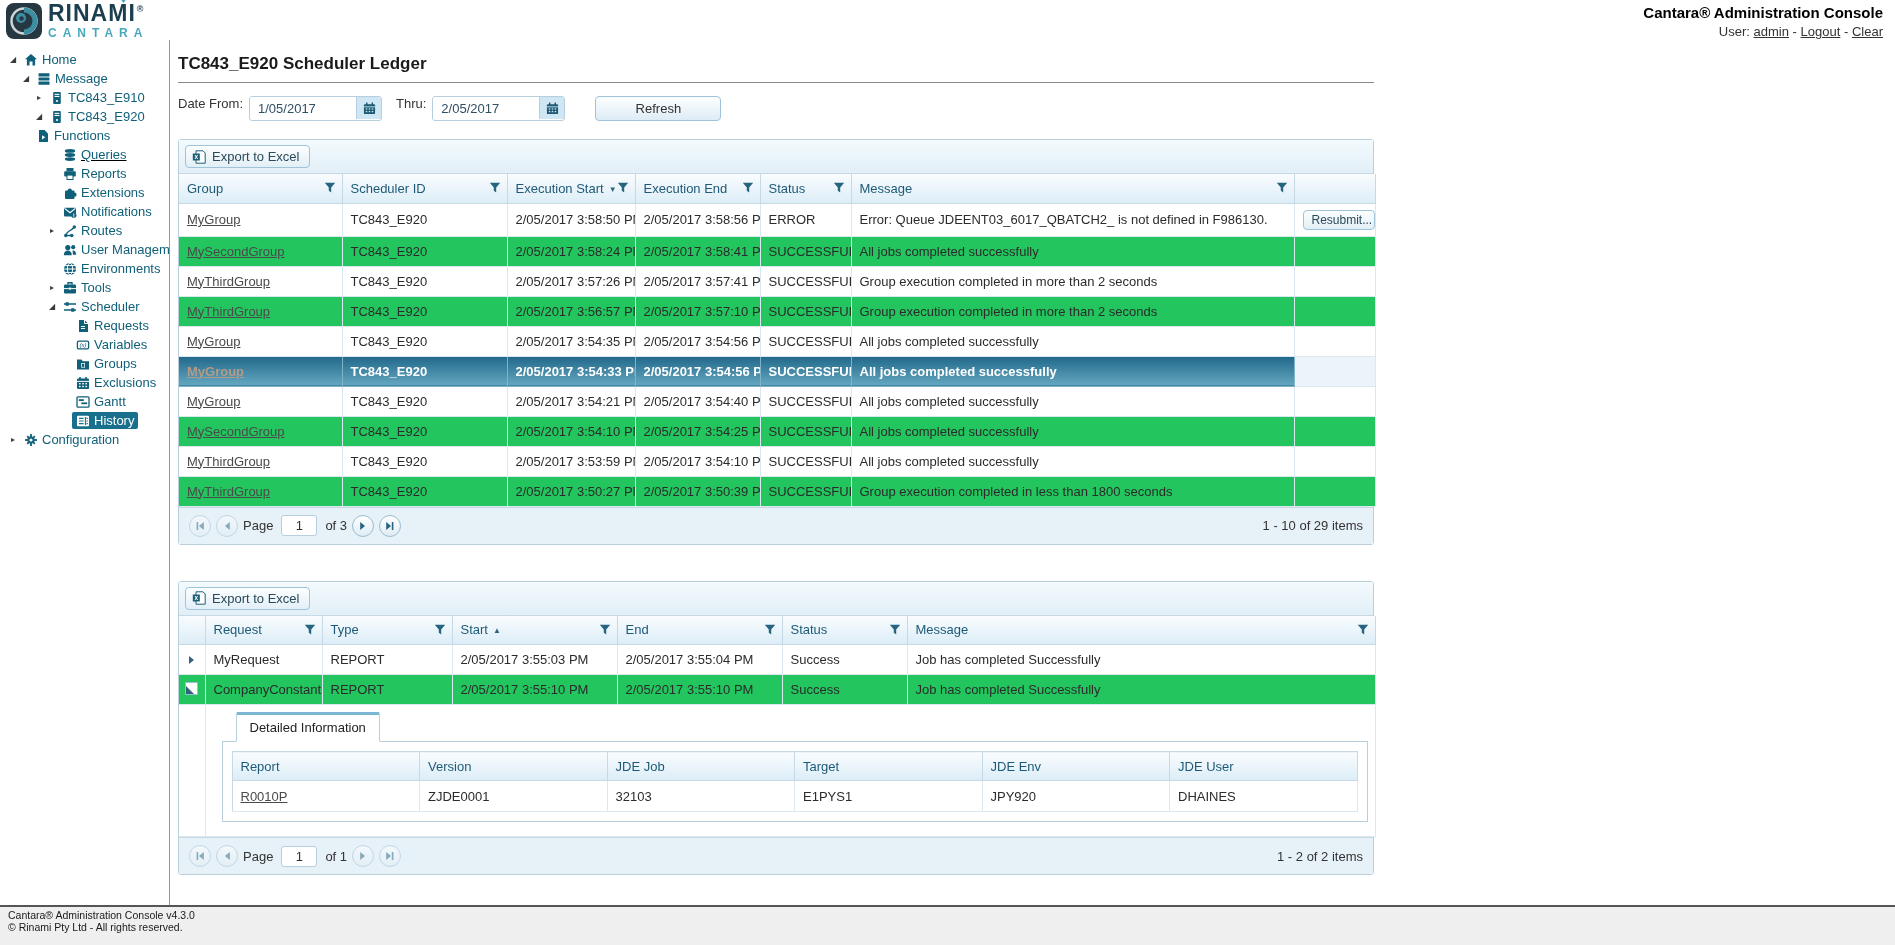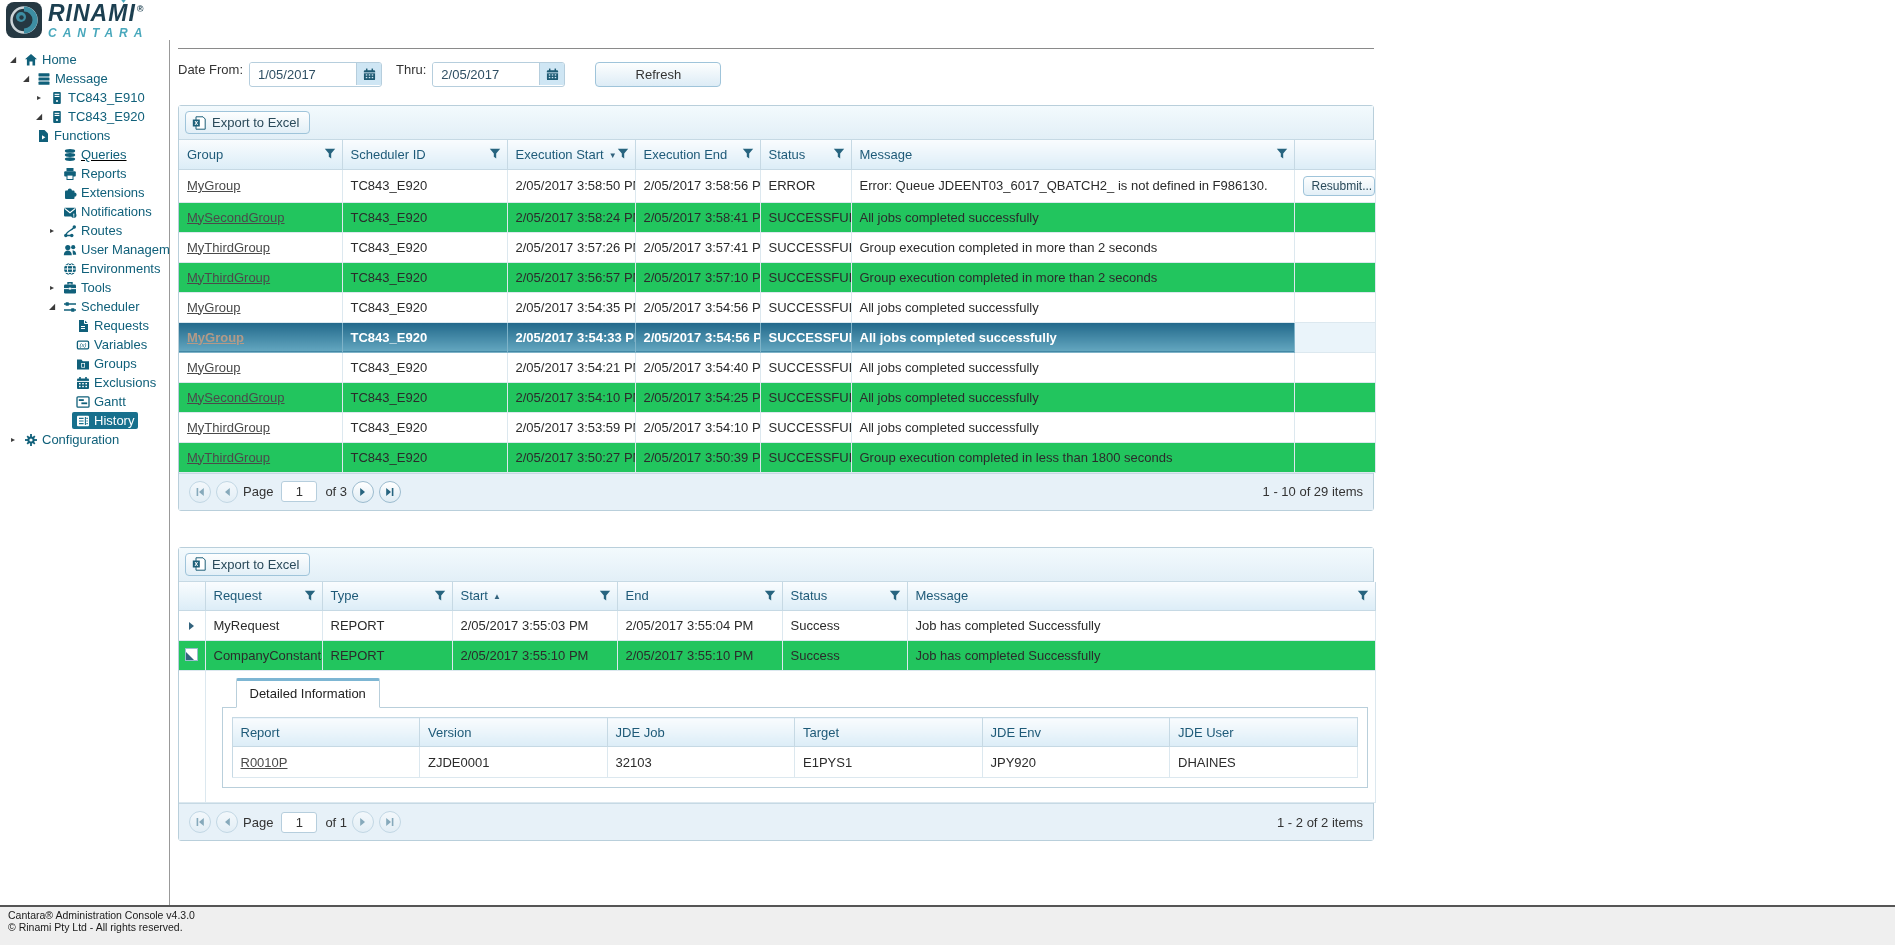--- a/index.html
+++ b/index.html
@@ -3,21 +3,21 @@
 <meta charset="utf-8">
 <title>Cantara Administration Console</title>
 <style>
   * { box-sizing:border-box; margin:0; padding:0; }
   html,body { width:1895px; height:945px; }
   body { font-family:"Liberation Sans", sans-serif; background:#fff; overflow:hidden; position:relative; }
   a { cursor:pointer; }
 
   
   header { height:40px; display:flex; justify-content:space-between; align-items:flex-start; padding:2px 12px 0 6px; }
-  .logo { display:flex; gap:6px;font-style:italic; }
+  .logo { display:flex; align-items:center; gap:6px; }
   .logo-text { line-height:1; }
   .logo-line1 { font-size:23px; font-weight:bold; color:#1c3f50; letter-spacing:1px; position:relative; display:inline-block; }
   .logo-reg { font-size:9px; vertical-align:super; margin-left:1px; }
   .logo-chevron { position:absolute; top:-5px; right:16px; }
   .logo-line2 { font-size:12px; font-weight:bold; color:#49a8bc; letter-spacing:6px; margin-top:2px; }
   .header-right { text-align:right; padding-top:2px; }
   .app-title { font-size:15px; font-weight:bold; color:#000; }
   .user-line { font-size:13px; color:#333; margin-top:3px; }
   .user-line a { color:#333; text-decoration:underline; }
 
@@ -92,20 +92,31 @@
       <circle cx="15" cy="15" r="5" fill="#3d8ea3"></circle>
       <circle cx="15.5" cy="15.5" r="2.2" fill="#253842"></circle>
     </svg>
     <div class="logo-text">
       <div class="logo-line1"><span>RINAMI</span><span class="logo-reg">®</span><svg class="logo-chevron" width="9" height="6" viewBox="0 0 9 6">
             <path d="M0 0h9L4.5 6Z" fill="#49a8bc"></path>
           </svg></div>
       <div class="logo-line2">CANTARA</div>
     </div>
   </div>
+  <div class="header-right">
+    <div class="app-title">Cantara® Administration Console</div>
+    <div class="user-line">
+      <span>User:</span>
+      <a>admin</a>
+      <span>-</span>
+      <a>Logout</a>
+      <span>-</span>
+      <a>Clear</a>
+    </div>
+  </div>
 </header>
 
 <div class="content">
   <nav class="sidebar">
       <div class="tree-row" style="padding-left: 6px;">
         <span class="tree-arrow">◢</span>
         <span class="tree-label">
           <svg viewBox="0 0 14 14" width="14" height="14" fill="currentColor">
             <path d="M7 1 13 6.3H11.1V12.6H8.5V8.4H5.5V12.6H2.9V6.3H1Z"></path>
           </svg>
@@ -349,20 +360,21 @@
             </g>
             <circle cx="7" cy="7" r="3.6"></circle>
             <circle cx="7" cy="7" r="1.6" style="fill:var(--icon-bg,#fff)"></circle>
           </svg>
           <span class="tree-text">Configuration</span>
         </span>
       </div>
     </nav>
 
   <main class="main">
+    <h1>TC843_E920 Scheduler Ledger</h1>
     <div class="title-rule"></div>
 
     <div class="filter-bar">
       <label>Date From:</label>
       <span class="datepicker">
         <input value="1/05/2017" style="">
         <button class="cal-btn">
           <svg width="13" height="13" viewBox="0 0 14 14" fill="currentColor">
               <rect x="1" y="2.4" width="12" height="10.6" rx="1"></rect>
               <rect x="3.2" y="0.6" width="1.6" height="3"></rect>

